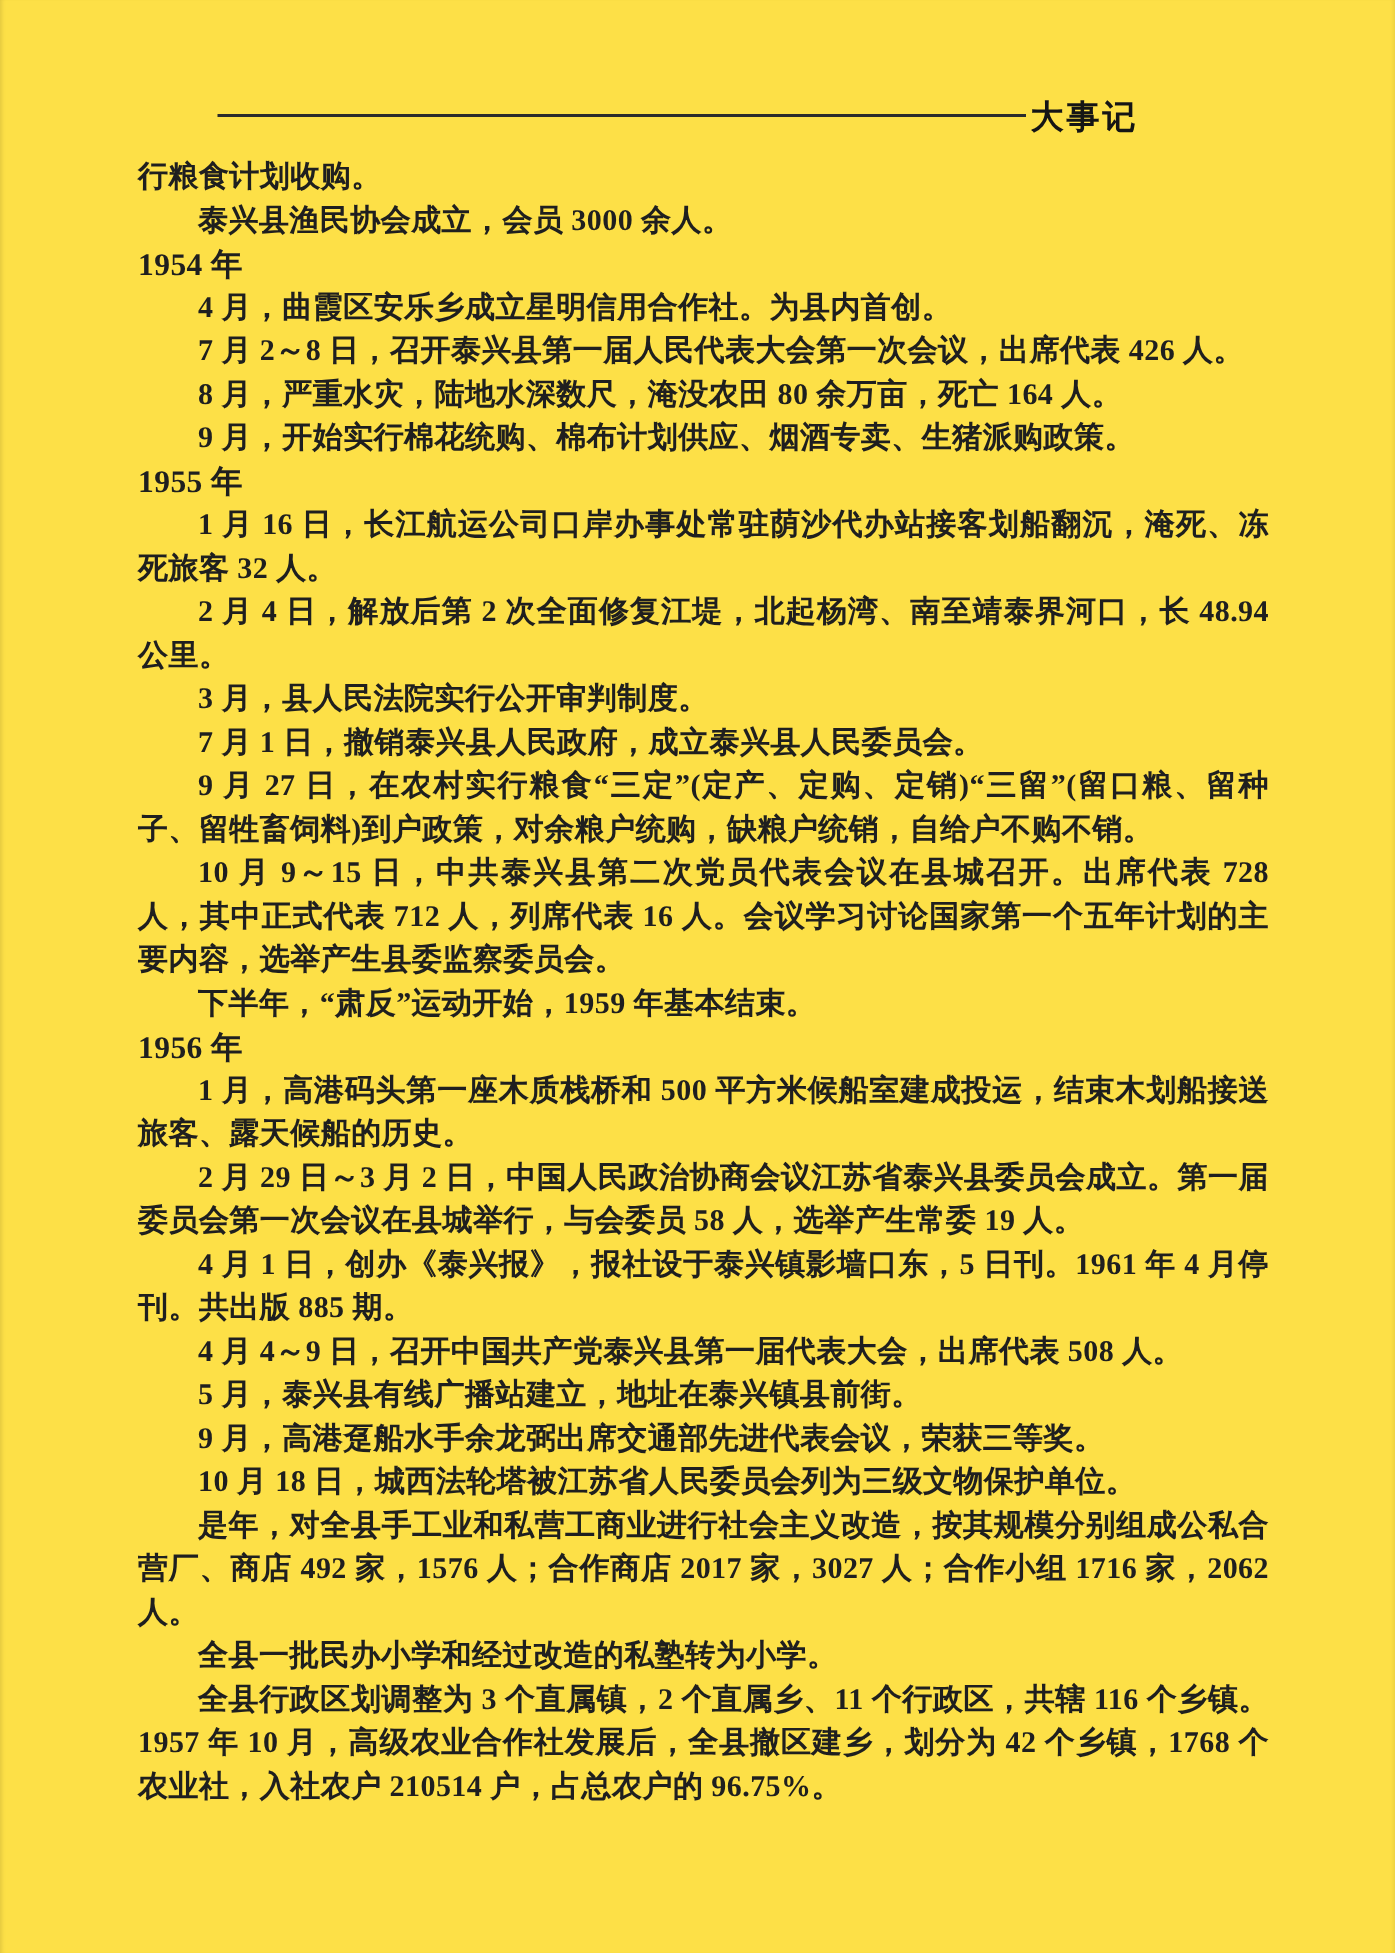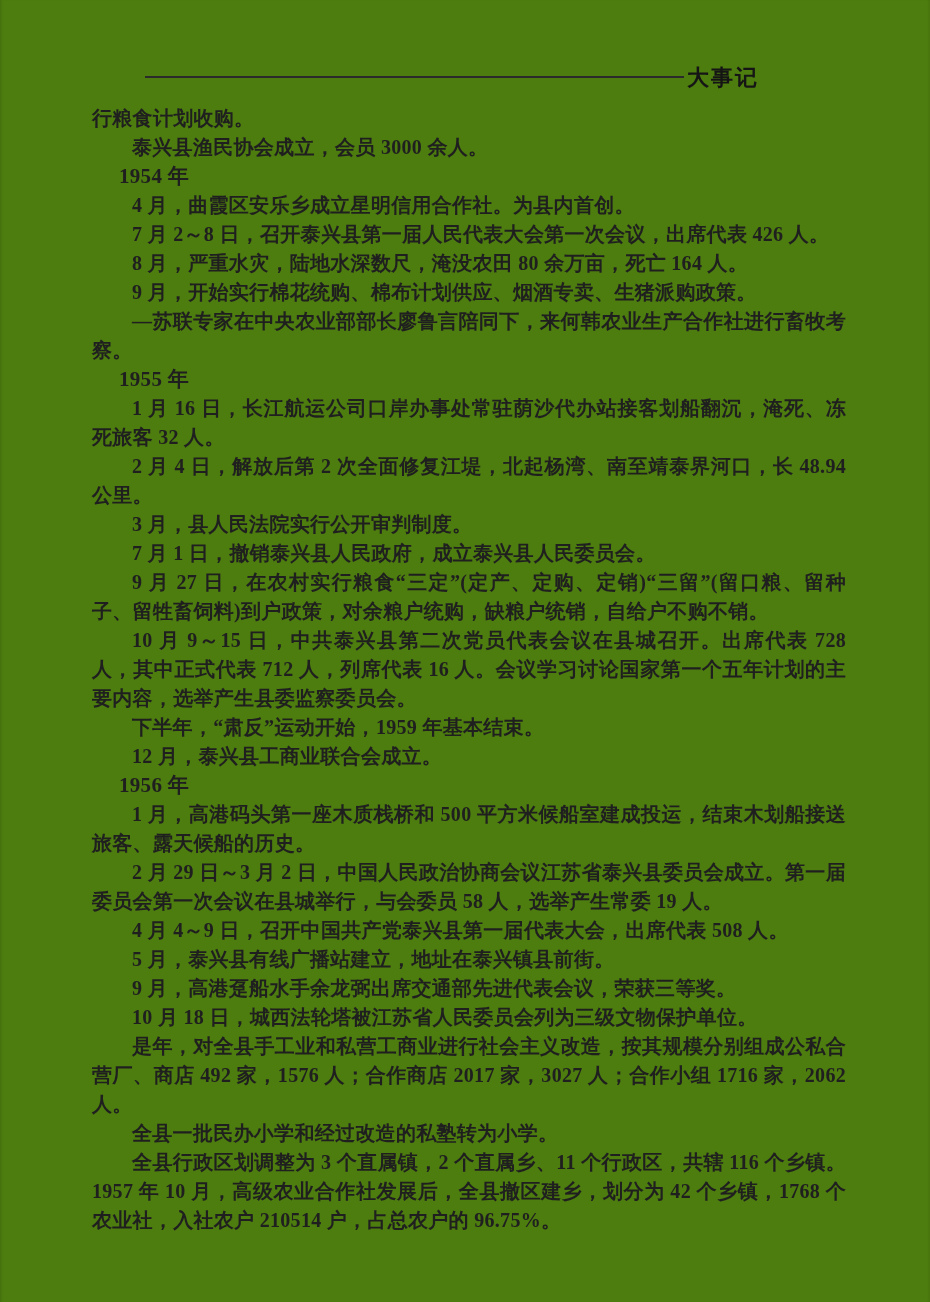--- a/index.html
+++ b/index.html
@@ -4,21 +4,21 @@
 <style>
   html, body {
     margin: 0;
     padding: 0;
     background: #ffffff;
   }
   .page {
     position: relative;
     width: 930px;
     height: 1302px;
-    background: #4d7c0f;
+    background: #fde047;
     overflow: hidden;
     font-family: "Liberation Serif", "DejaVu Serif", serif;
     color: #1f1f1f;
     box-shadow: inset 3px 0 3px -2px rgba(0,0,0,0.12), inset -3px 0 3px -2px rgba(0,0,0,0.08);
   }
   .page-header {
     position: absolute;
     top: 0; left: 0; right: 0;
     height: 104px;
   }
@@ -51,21 +51,20 @@
     font-size: 20px;
     line-height: 29px;
     text-align: justify;
     letter-spacing: 0.3px;
     font-weight: bold;
   }
   .content h2 {
     font-weight: 700;
     font-size: 21px;
     text-align: left;
-    margin-left: 27px;
   }
   .indent {
     text-indent: 2em;
   }
 </style>
 </head>
 <body>
 
 <div class="page">
   <div class="page-header">
@@ -73,33 +72,32 @@
     <div class="header-title">大事记</div>
   </div>
   <div class="content">
       <p class="">行粮食计划收购。</p>
       <p class="indent">泰兴县渔民协会成立，会员 3000 余人。</p>
       <h2>1954 年</h2>
       <p class="indent">4 月，曲霞区安乐乡成立星明信用合作社。为县内首创。</p>
       <p class="indent">7 月 2～8 日，召开泰兴县第一届人民代表大会第一次会议，出席代表 426 人。</p>
       <p class="indent">8 月，严重水灾，陆地水深数尺，淹没农田 80 余万亩，死亡 164 人。</p>
       <p class="indent">9 月，开始实行棉花统购、棉布计划供应、烟酒专卖、生猪派购政策。</p>
-      <p class="indent">—苏联专家在中央农业部部长廖鲁言陪同下，来何韩农业生产合作社进行畜牧考察。</p>
       <h2>1955 年</h2>
       <p class="indent">1 月 16 日，长江航运公司口岸办事处常驻荫沙代办站接客划船翻沉，淹死、冻死旅客 32 人。</p>
       <p class="indent">2 月 4 日，解放后第 2 次全面修复江堤，北起杨湾、南至靖泰界河口，长 48.94 公里。</p>
       <p class="indent">3 月，县人民法院实行公开审判制度。</p>
       <p class="indent">7 月 1 日，撤销泰兴县人民政府，成立泰兴县人民委员会。</p>
       <p class="indent">9 月 27 日，在农村实行粮食“三定”(定产、定购、定销)“三留”(留口粮、留种子、留牲畜饲料)到户政策，对余粮户统购，缺粮户统销，自给户不购不销。</p>
       <p class="indent">10 月 9～15 日，中共泰兴县第二次党员代表会议在县城召开。出席代表 728 人，其中正式代表 712 人，列席代表 16 人。会议学习讨论国家第一个五年计划的主要内容，选举产生县委监察委员会。</p>
       <p class="indent">下半年，“肃反”运动开始，1959 年基本结束。</p>
-      <p class="indent">12 月，泰兴县工商业联合会成立。</p>
       <h2>1956 年</h2>
       <p class="indent">1 月，高港码头第一座木质栈桥和 500 平方米候船室建成投运，结束木划船接送旅客、露天候船的历史。</p>
       <p class="indent">2 月 29 日～3 月 2 日，中国人民政治协商会议江苏省泰兴县委员会成立。第一届委员会第一次会议在县城举行，与会委员 58 人，选举产生常委 19 人。</p>
+      <p class="indent">4 月 1 日，创办《泰兴报》，报社设于泰兴镇影墙口东，5 日刊。1961 年 4 月停刊。共出版 885 期。</p>
       <p class="indent">4 月 4～9 日，召开中国共产党泰兴县第一届代表大会，出席代表 508 人。</p>
       <p class="indent">5 月，泰兴县有线广播站建立，地址在泰兴镇县前街。</p>
       <p class="indent">9 月，高港趸船水手余龙弼出席交通部先进代表会议，荣获三等奖。</p>
       <p class="indent">10 月 18 日，城西法轮塔被江苏省人民委员会列为三级文物保护单位。</p>
       <p class="indent">是年，对全县手工业和私营工商业进行社会主义改造，按其规模分别组成公私合营厂、商店 492 家，1576 人；合作商店 2017 家，3027 人；合作小组 1716 家，2062 人。</p>
       <p class="indent">全县一批民办小学和经过改造的私塾转为小学。</p>
       <p class="indent">全县行政区划调整为 3 个直属镇，2 个直属乡、11 个行政区，共辖 116 个乡镇。1957 年 10 月，高级农业合作社发展后，全县撤区建乡，划分为 42 个乡镇，1768 个农业社，入社农户 210514 户，占总农户的 96.75%。</p>
     </div>
 </div>
 

